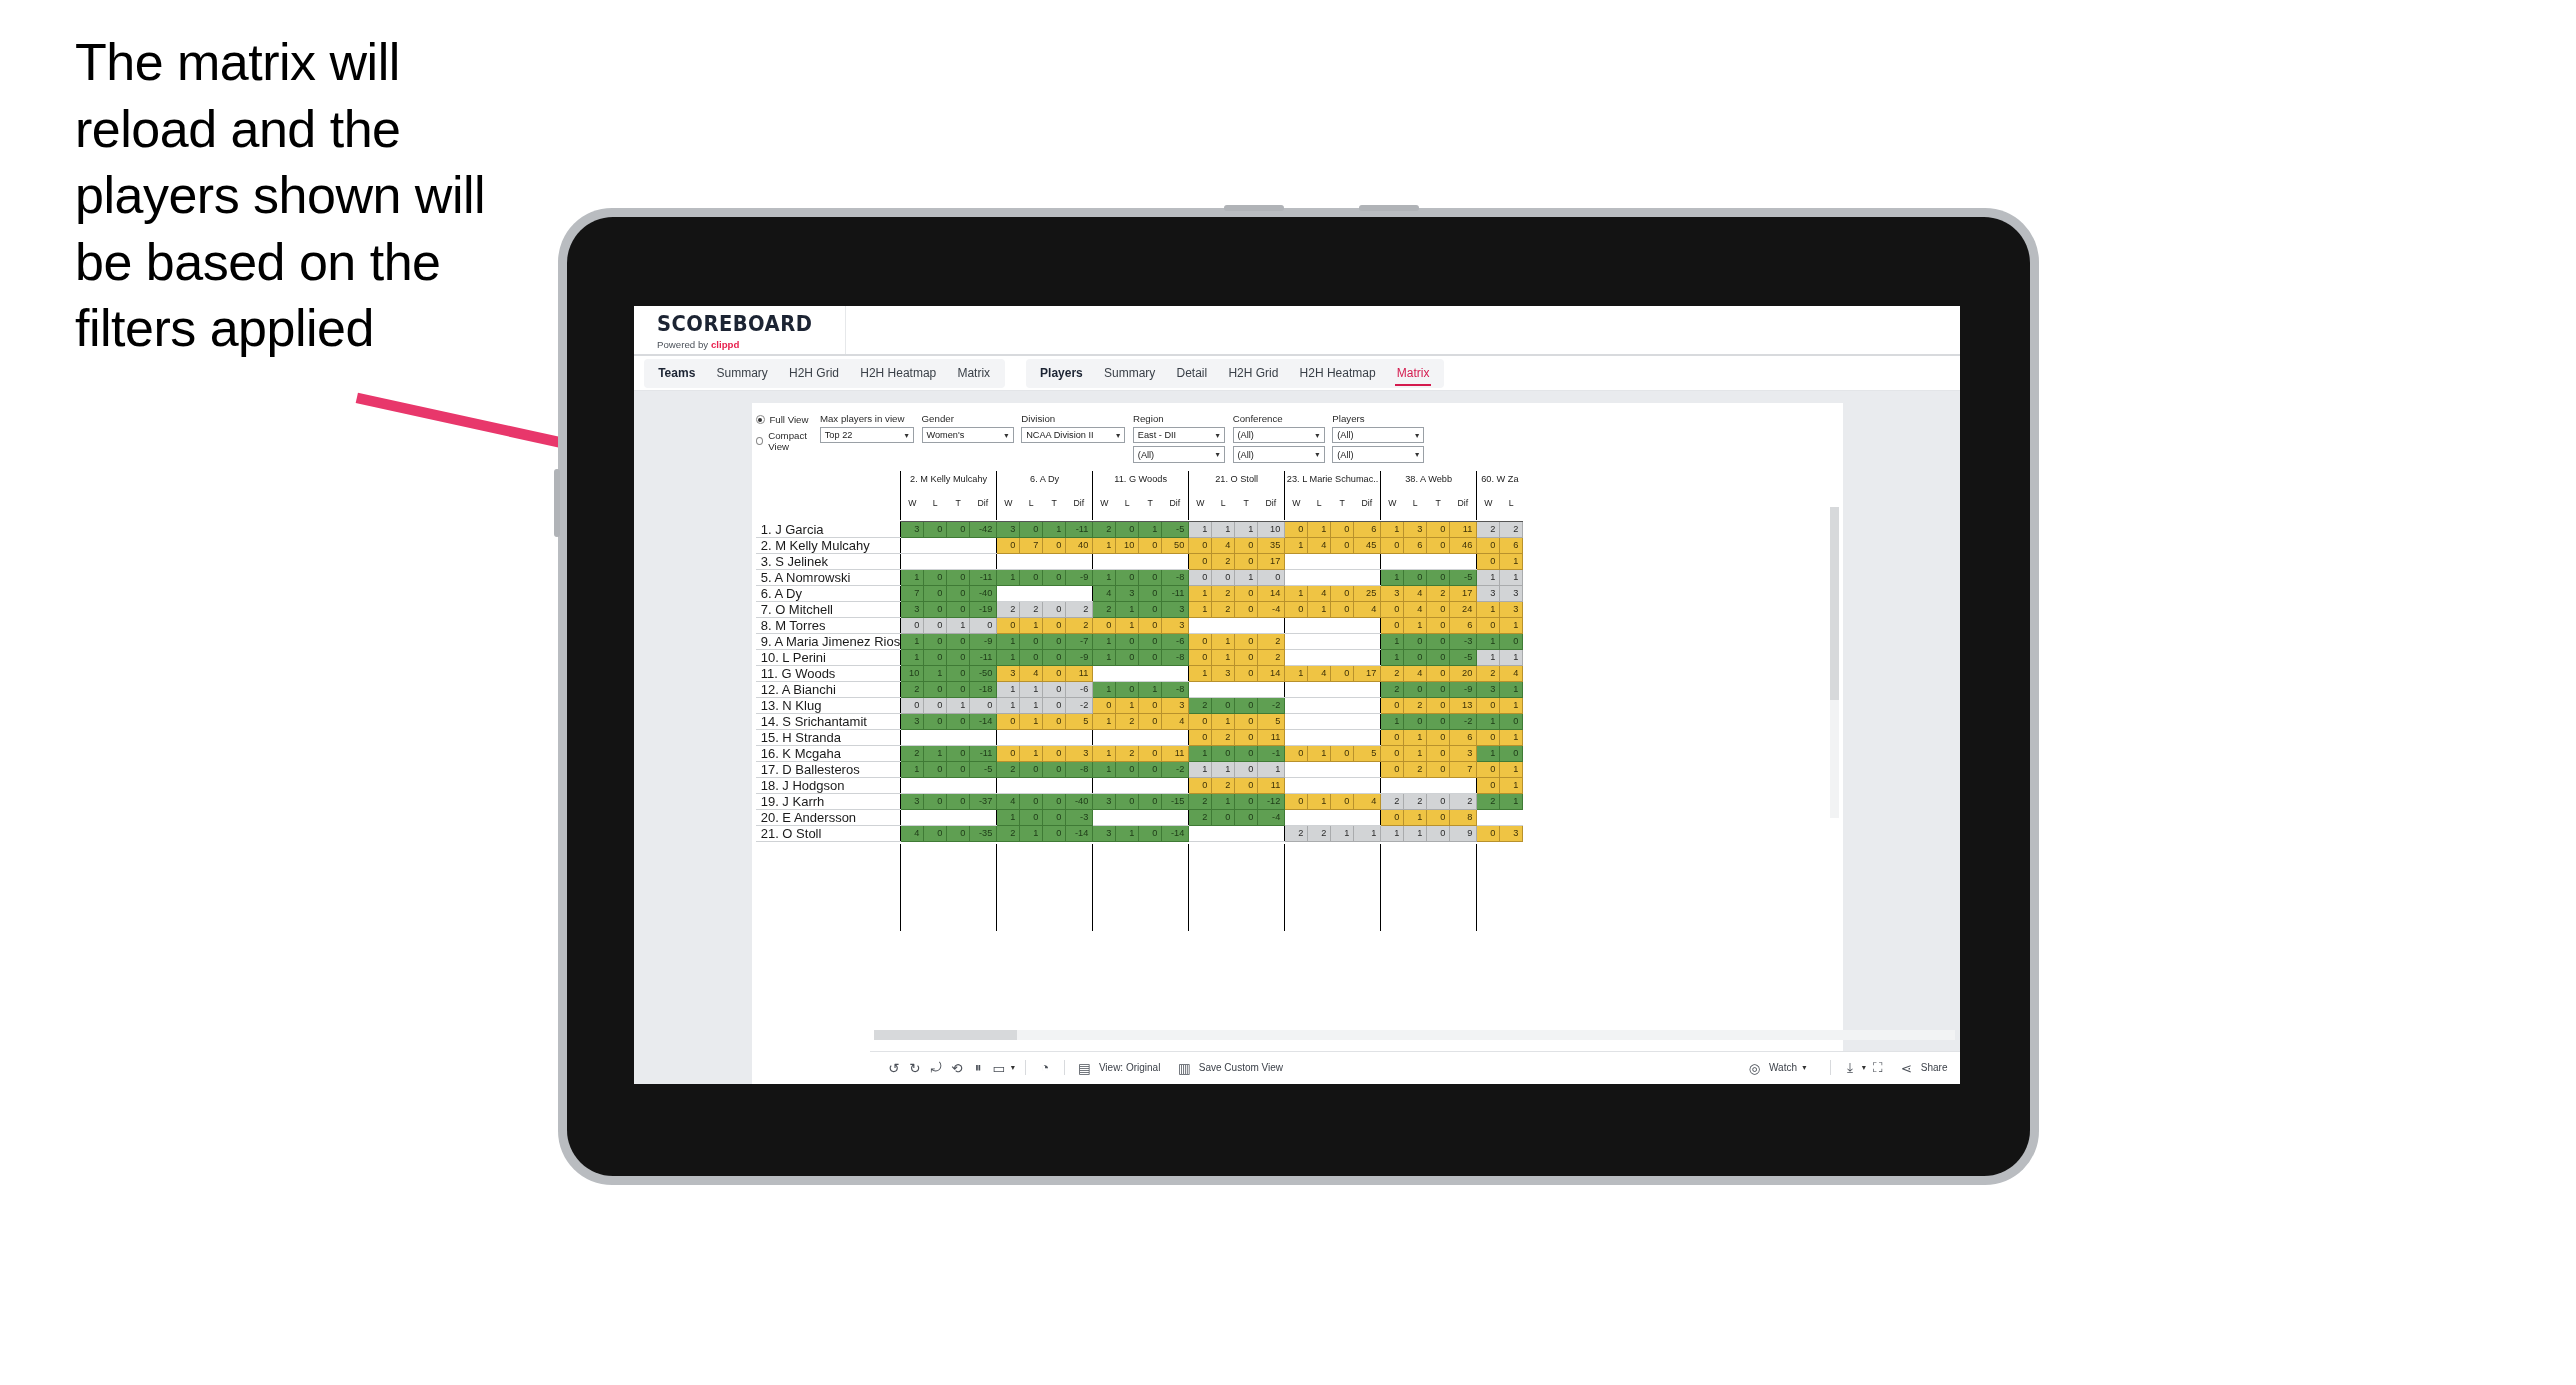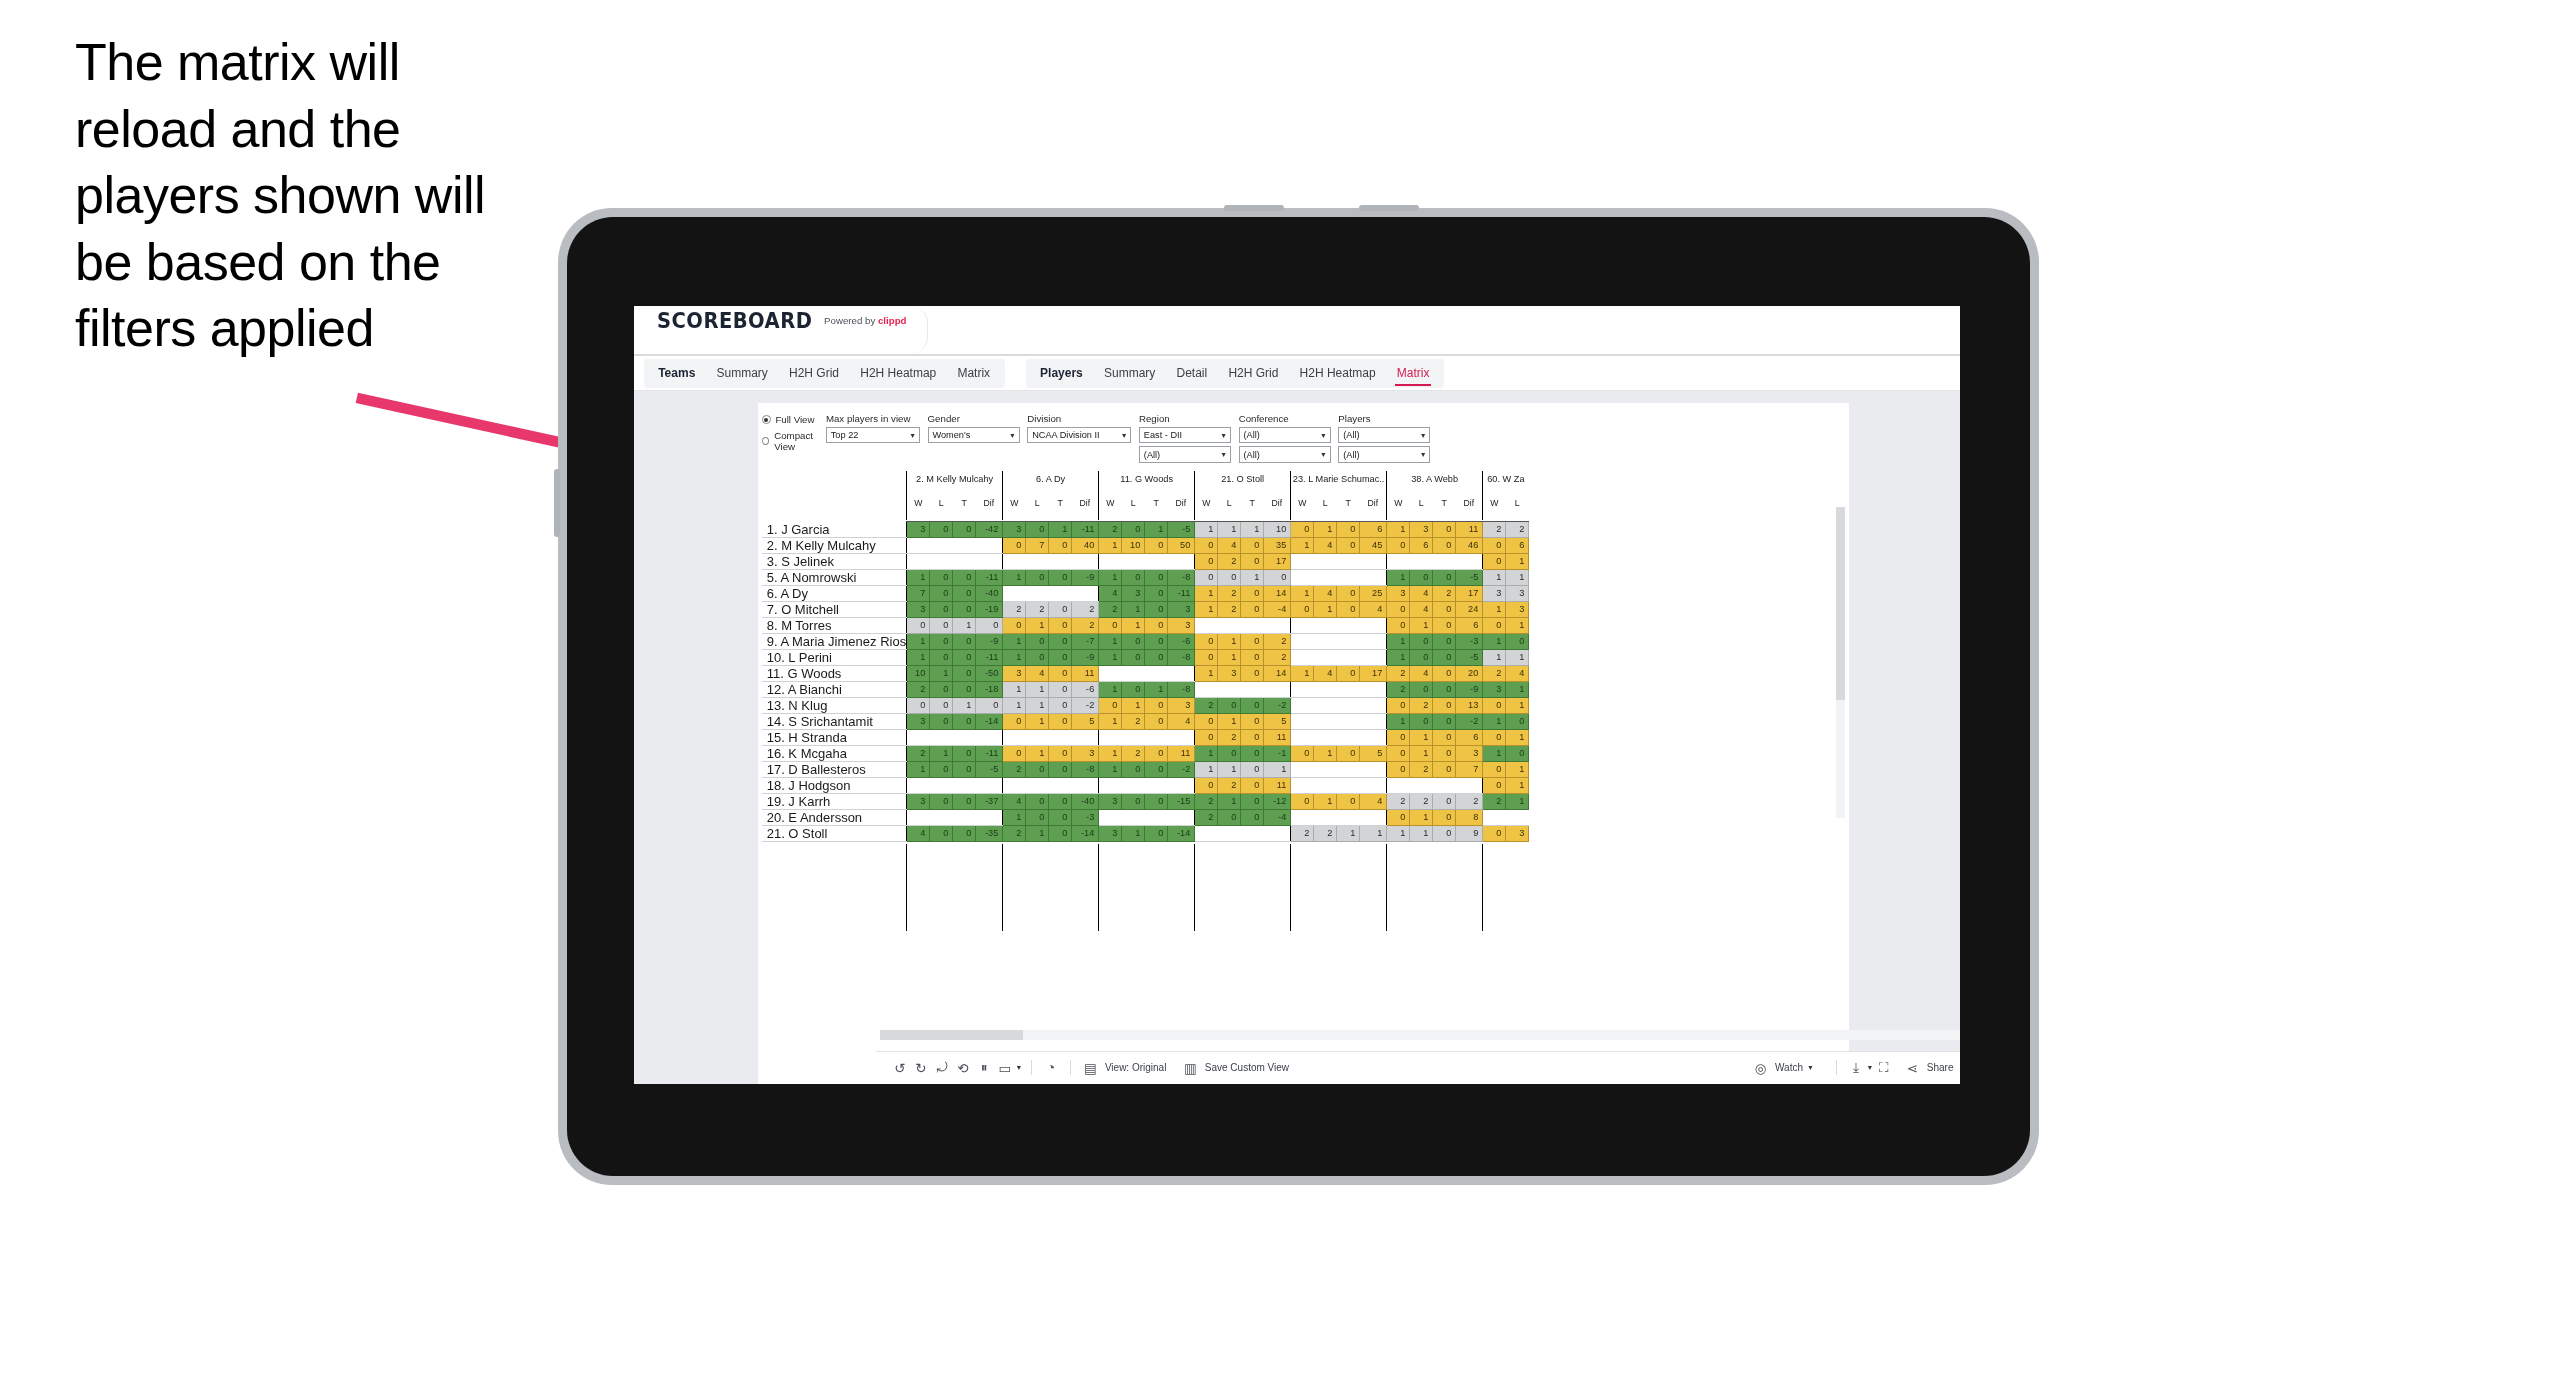--- a/index.html
+++ b/index.html
@@ -60,22 +60,22 @@
     overflow: hidden;
   }
 
   
   .topnav {
     height: 50px; background: #ffffff;
     display: flex; align-items: stretch;
     border-bottom: 2.9px solid #d8dadd;
     position: relative;
   }
-  .brand { padding: 4.8px 21px 0 23px; display:flex; flex-direction:row; justify-content:center;
-           border-right: 1px solid #e6e8ea; border-radius: 17px; }
+  .brand { padding: 4.8px 21px 0 23px; display:flex; flex-direction:column; justify-content:center;
+           border-right: 1px solid #e6e8ea; }
   .brand-title {
     font-family: "DejaVu Sans", sans-serif;
     font-weight: 700; font-size: 21px; letter-spacing: 0.5px;
     color: #1c2433; line-height: 1;
     transform: scaleX(0.93);
     transform-origin: left center;
   }
   .brand-sub { font-size: 9.7px; color: #4b5159; margin-top: 3.9px; white-space: nowrap; }
   .brand-sub .clippd { color: #e8224f; font-weight: 700; }
 
@@ -110,21 +110,21 @@
   .subnav-item.lead { font-weight: 700; color: #1c2433; }
   .subnav-item.active { color: #d41a4e; }
   .subnav-item.active::after {
     content: ""; position: absolute; left: 8.7px; right: 8.7px; bottom: 1.9px;
     height: 1.9px; background: #d41a4e;
   }
 
   
   .workbook { position: relative; height: calc(100% - 50px - 35px); background: #e9ebee; }
   .sheet {
-    position: absolute; left: 124px; top: 11.6px;
+    position: absolute; left: 118px; top: 11.6px;
     width: 1091px; height: 681px; background: #ffffff;
   }
 
   
   .filters { display: flex; padding: 10.6px 3.9px 5.8px 3.9px; gap: 0; }
   .viewmode { width: 64px; padding-top: 1px; }
   .radio-row { display: flex; align-items: center; gap: 4.8px; font-size: 9.7px; color: #2a2a2a; margin-bottom: 4.8px; }
   .radio {
     width: 8.7px; height: 8.7px; border: 1px solid #888; border-radius: 50%;
     display: inline-flex; align-items: center; justify-content: center; background: #fff;

